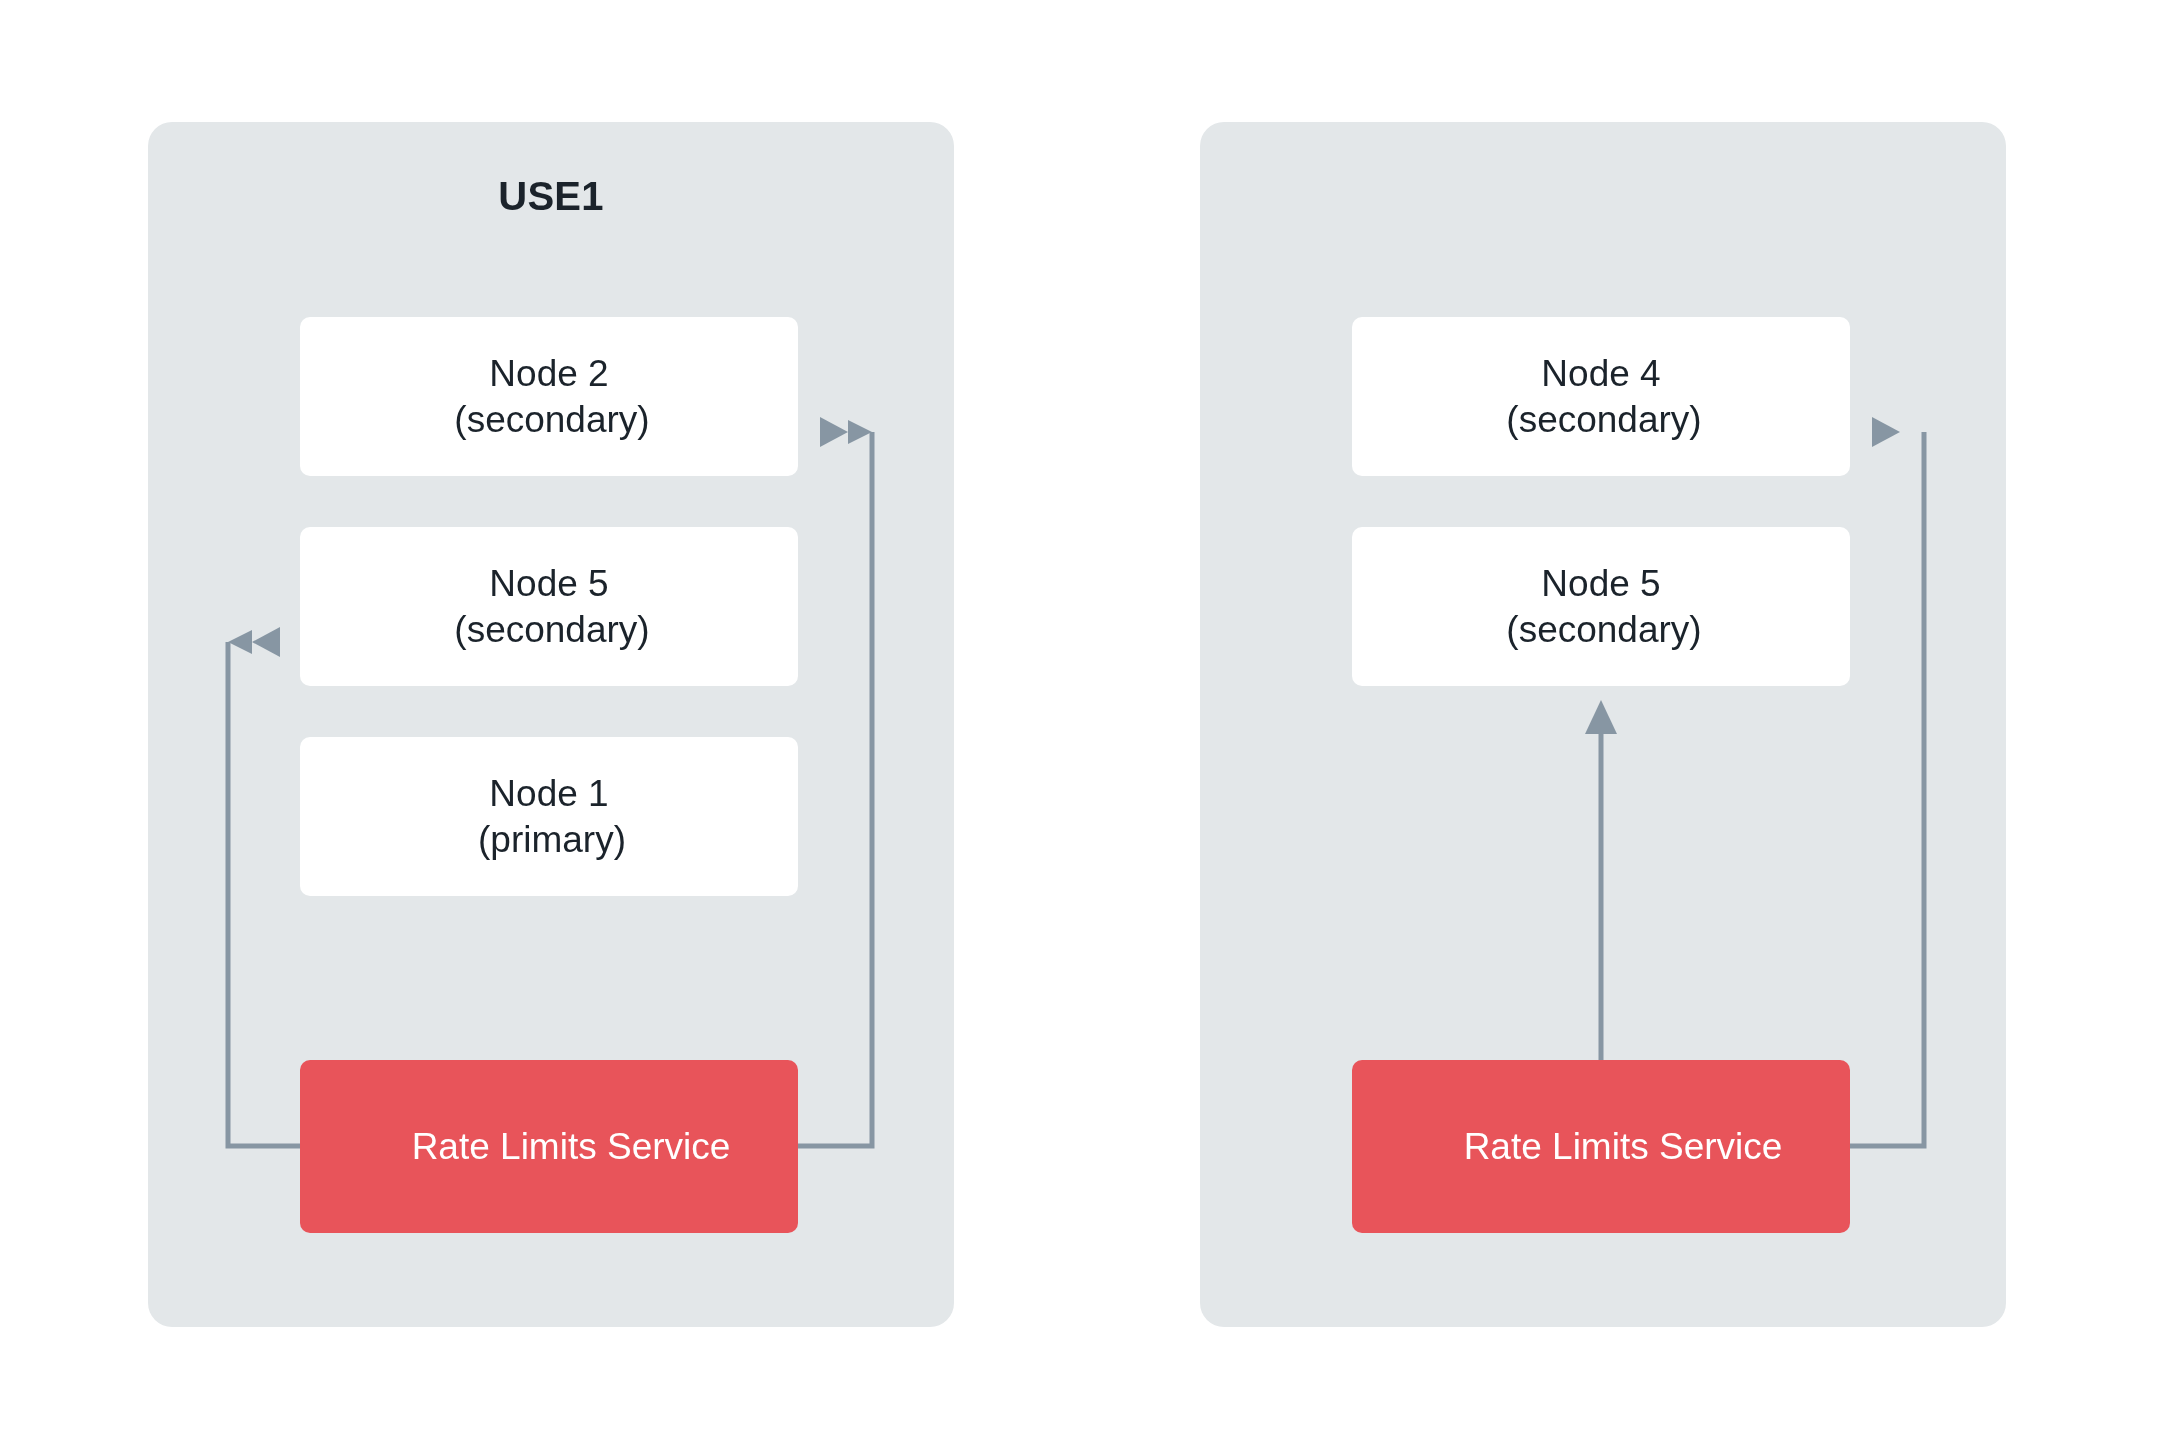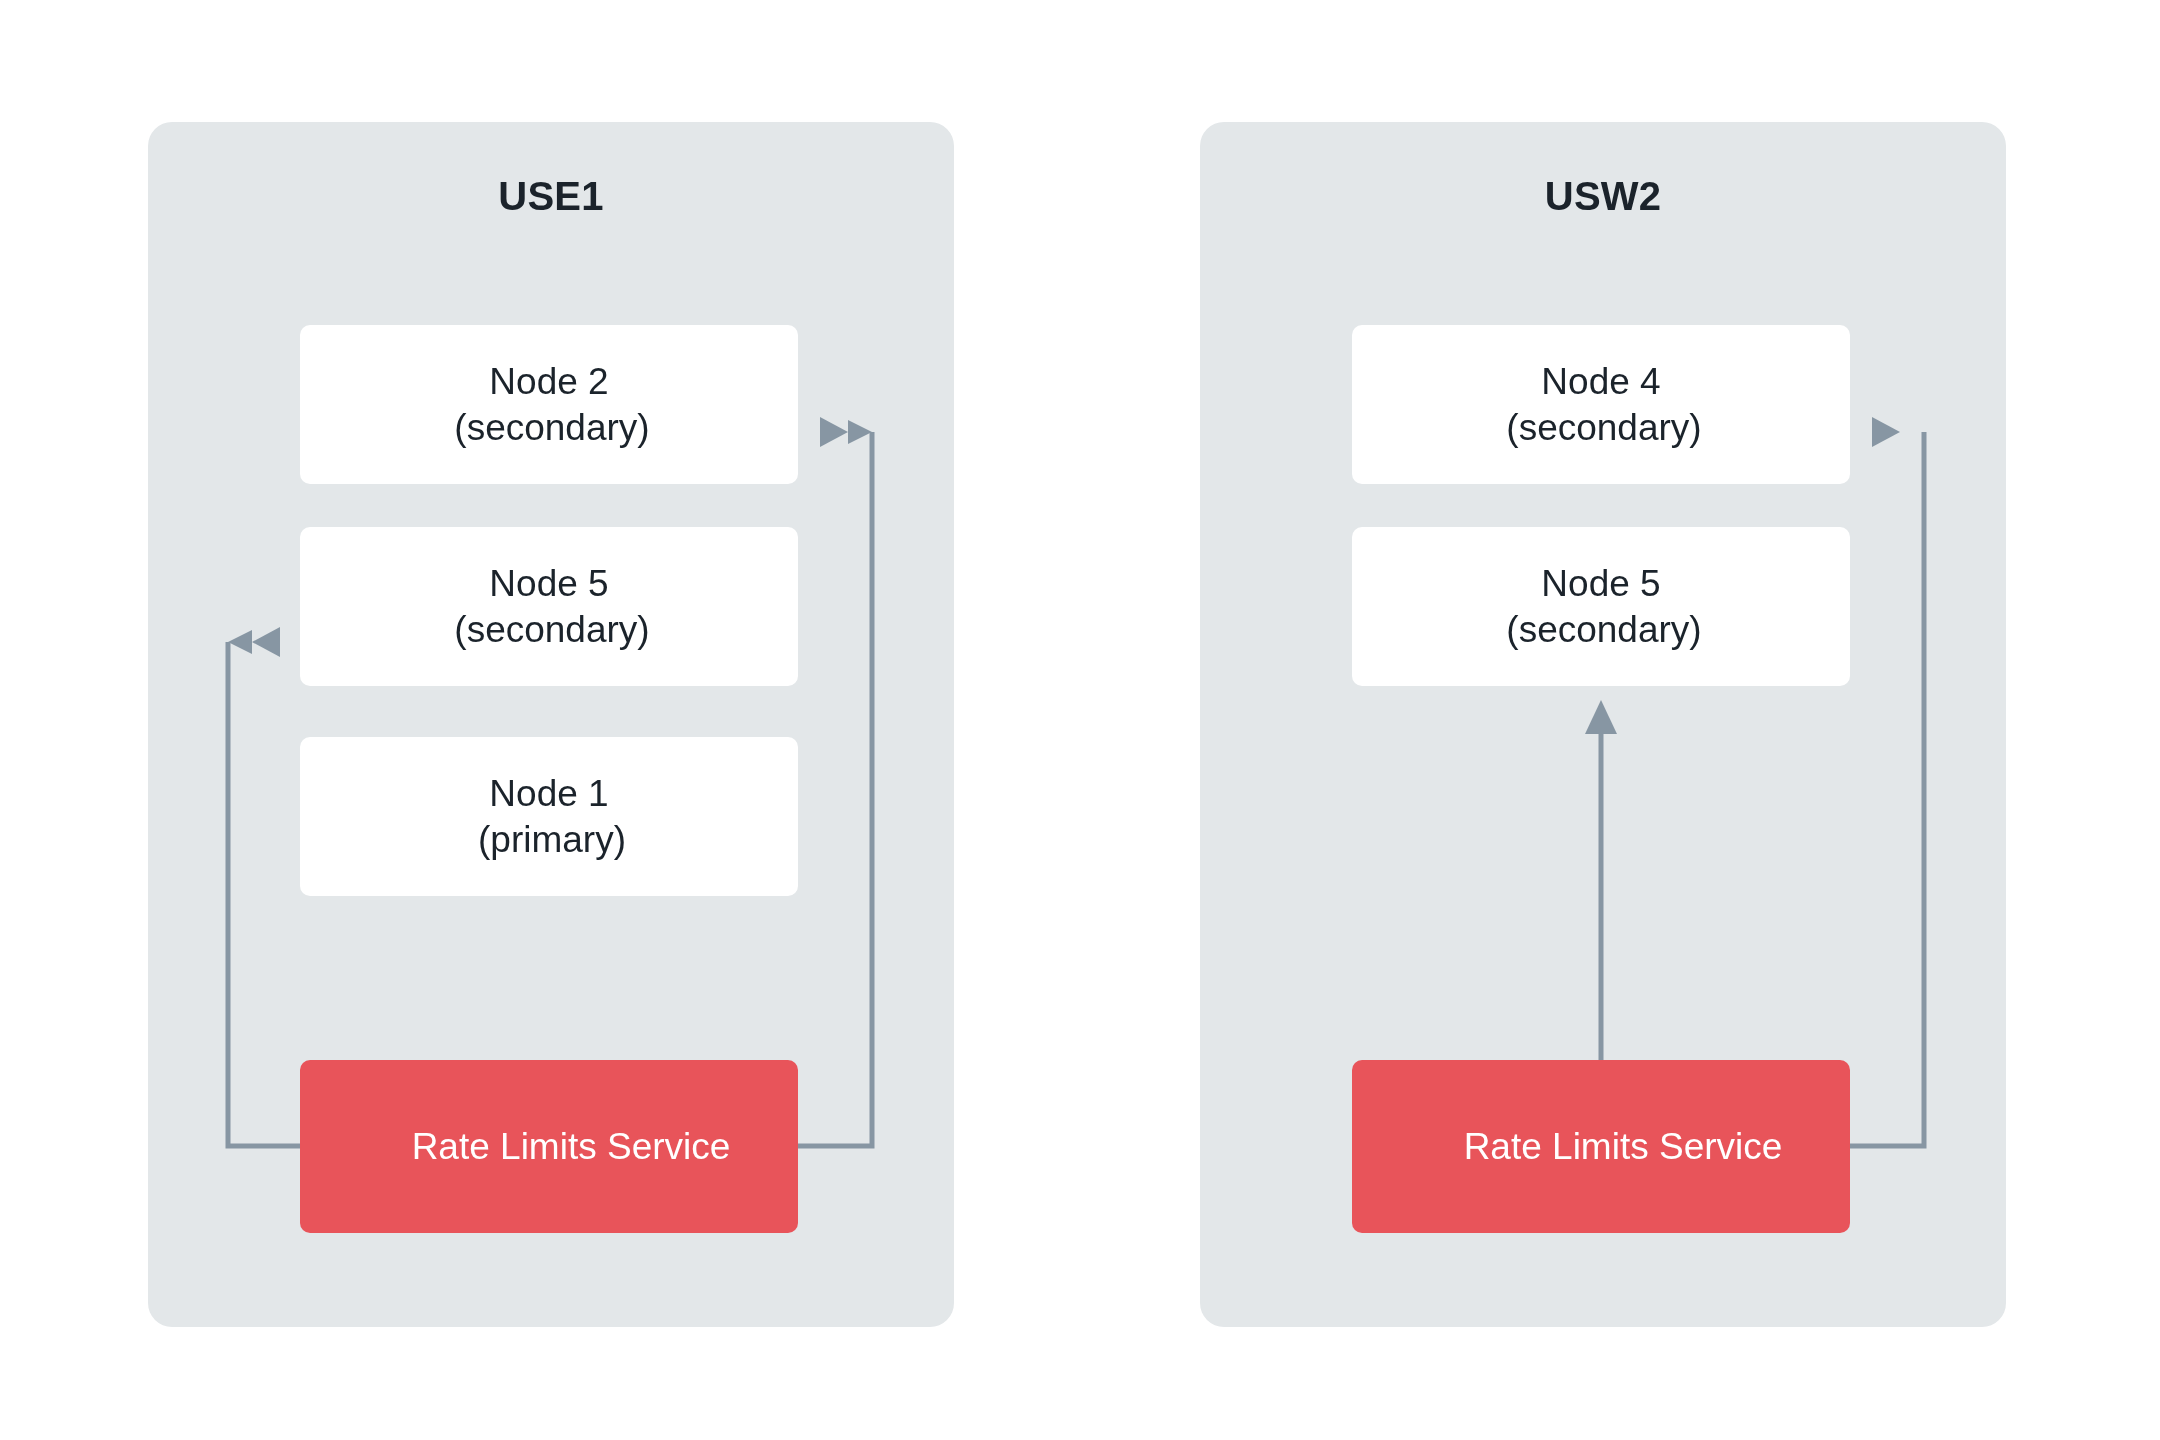--- a/index.html
+++ b/index.html
@@ -64,21 +64,21 @@
     line-height: 1.22;
   }
   .node-role {
     font-size: 37px;
     font-weight: 400;
     color: #1B232B;
     line-height: 1.22;
     margin-left: 6px;
   }
 
-  .slot-0 { top: 203px; }
+  .slot-0 { top: 195px; }
   .slot-1 { top: 405px; }
   .slot-2 { top: 615px; }
 
   
   .service-box {
     position: absolute;
     left: 152px;
     top: 938px;
     width: 498px;
     height: 173px;
@@ -142,21 +142,20 @@
       <div class="node-role">(primary)</div>
     </div>
 
     <div class="service-box">
       <div class="service-label">Rate Limits Service</div>
     </div>
   </div>
 
   <div class="region-panel" id="panel-usw2">
 
-    <div class="region-title">USW2</div>
 
     <svg class="conn-layer" viewBox="0 0 806 1205" width="806" height="1205">
 
       <path d="M 650 1024 L 724 1024 L 724 310" fill="none" stroke="#8796A3" stroke-width="5"></path>
       <polygon points="700,310 672,295 672,325" fill="#8796A3"></polygon>
 
       <path d="M 401 1024 L 401 585" fill="none" stroke="#8796A3" stroke-width="5"></path>
       <polygon points="401,578 385,612 417,612" fill="#8796A3"></polygon>
     </svg>
 

